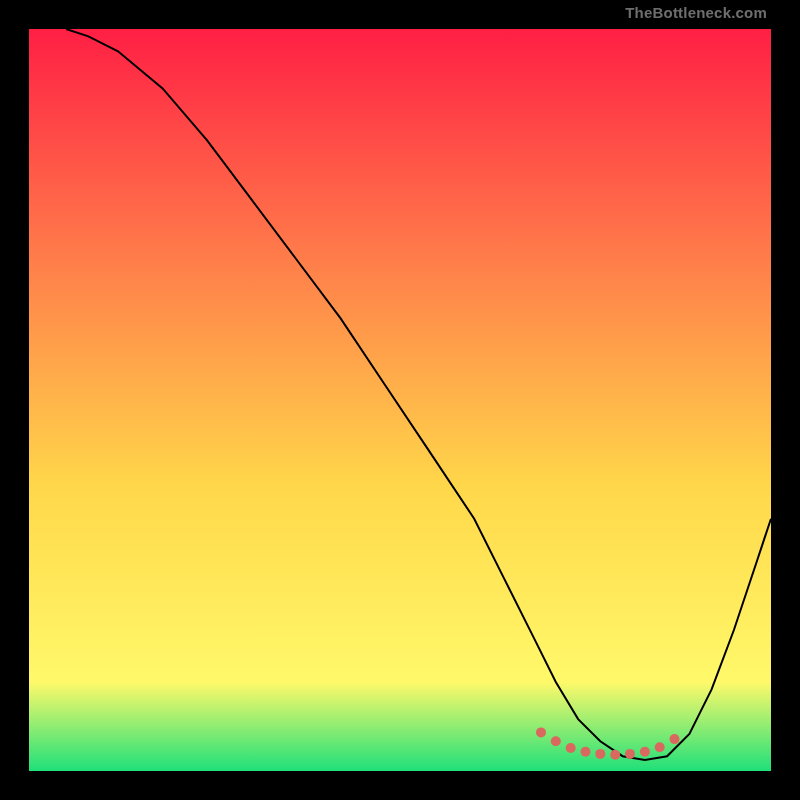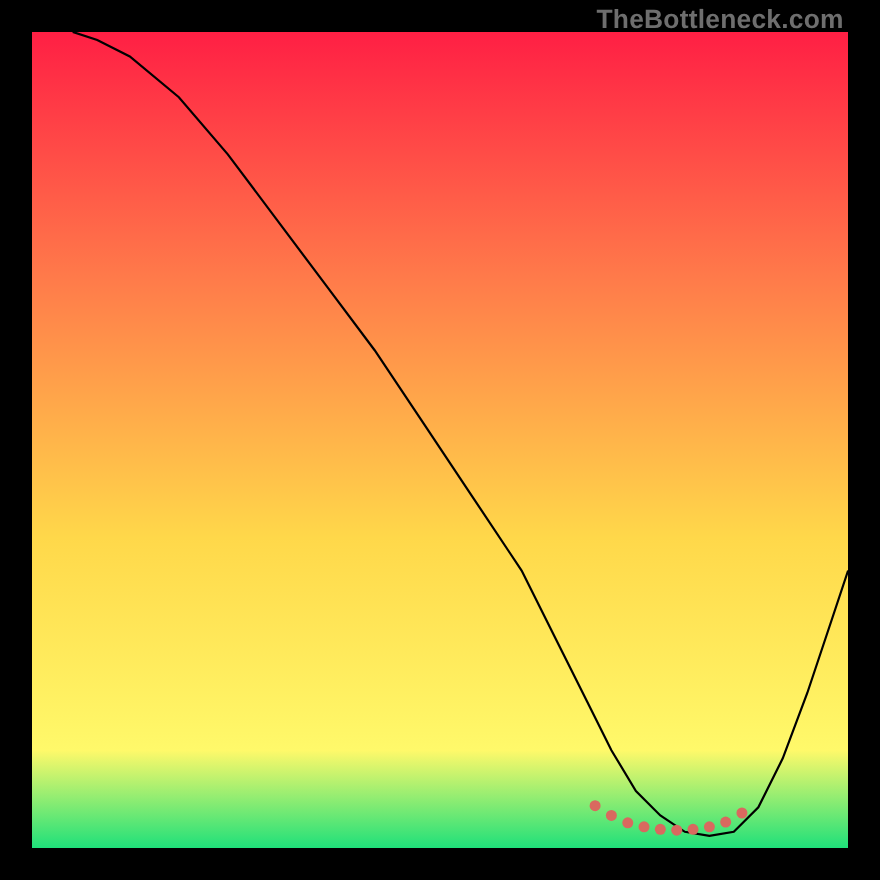--- a/index.html
+++ b/index.html
@@ -24,21 +24,21 @@
     left: 0;
     top: 0;
     width: 742px;
     height: 742px;
   }
   .watermark {
     position: absolute;
     top: 4px;
     right: 33px;
     color: #6e6e6e;
-    font-size: 24px;
+    font-size: 15px;
     font-weight: 600;
     letter-spacing: 0.2px;
     font-family: Arial, Helvetica, sans-serif;
   }
   svg {
     display: block;
   }
   .curve {
     fill: none;
     stroke: #000000;

